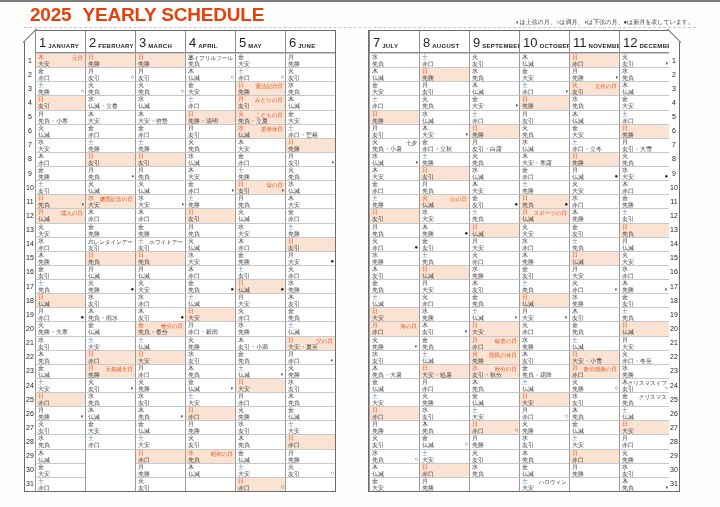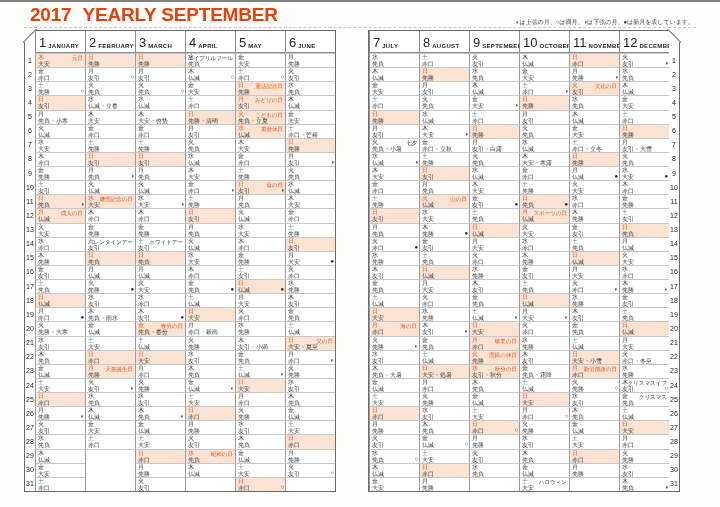--- a/index.html
+++ b/index.html
@@ -35,21 +35,21 @@
   .corner{position:absolute;width:14px;height:14px;z-index:5;}
   .corner-l{left:23px;top:29px;background:linear-gradient(135deg,#fdfdfb 45%,#9a9a9a 45%,#9a9a9a 53%,transparent 53%);}
   .corner-r{left:667px;top:29px;background:linear-gradient(225deg,#fdfdfb 45%,#9a9a9a 45%,#9a9a9a 53%,transparent 53%);}
 </style>
 </head>
 <body>
 
 <div id="canvas">
   <div class="topline"></div>
   <div class="dash"></div>
-  <div class="title"><span class="yr">2017</span><span>YEARLY SEPTEMBER</span></div>
+  <div class="title"><span class="yr">2025</span><span>YEARLY SCHEDULE</span></div>
   <div class="legend">◐は上弦の月、○は満月、◑は下弦の月、●は新月を表しています。</div>
   <div class="page" id="page-left">
       <div class="num" style="grid-area: 2 / 1;">1</div>
       <div class="num" style="grid-area: 3 / 1;">2</div>
       <div class="num" style="grid-area: 4 / 1;">3</div>
       <div class="num" style="grid-area: 5 / 1;">4</div>
       <div class="num" style="grid-area: 6 / 1;">5</div>
       <div class="num" style="grid-area: 7 / 1;">6</div>
       <div class="num" style="grid-area: 8 / 1;">7</div>
       <div class="num" style="grid-area: 9 / 1;">8</div>

